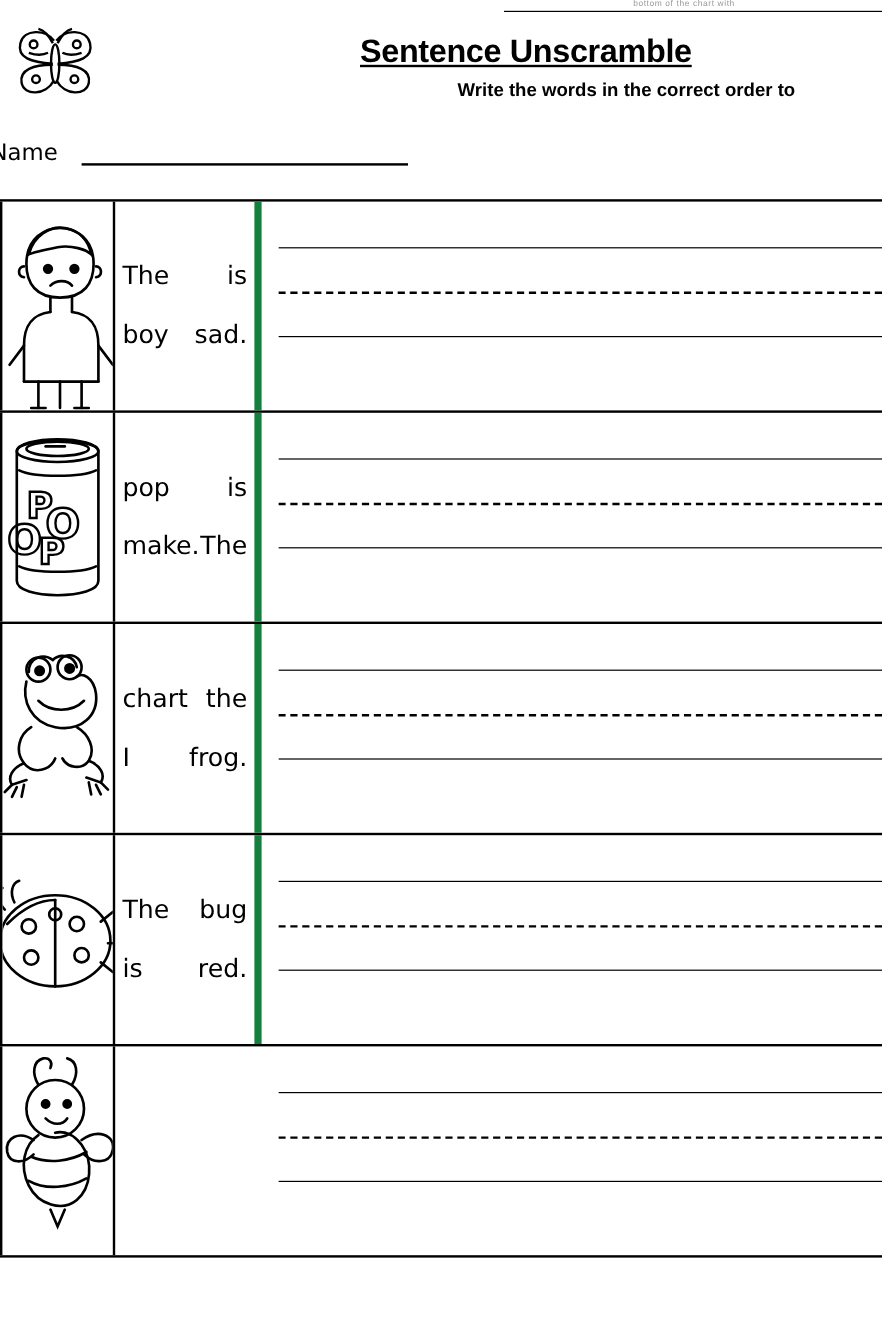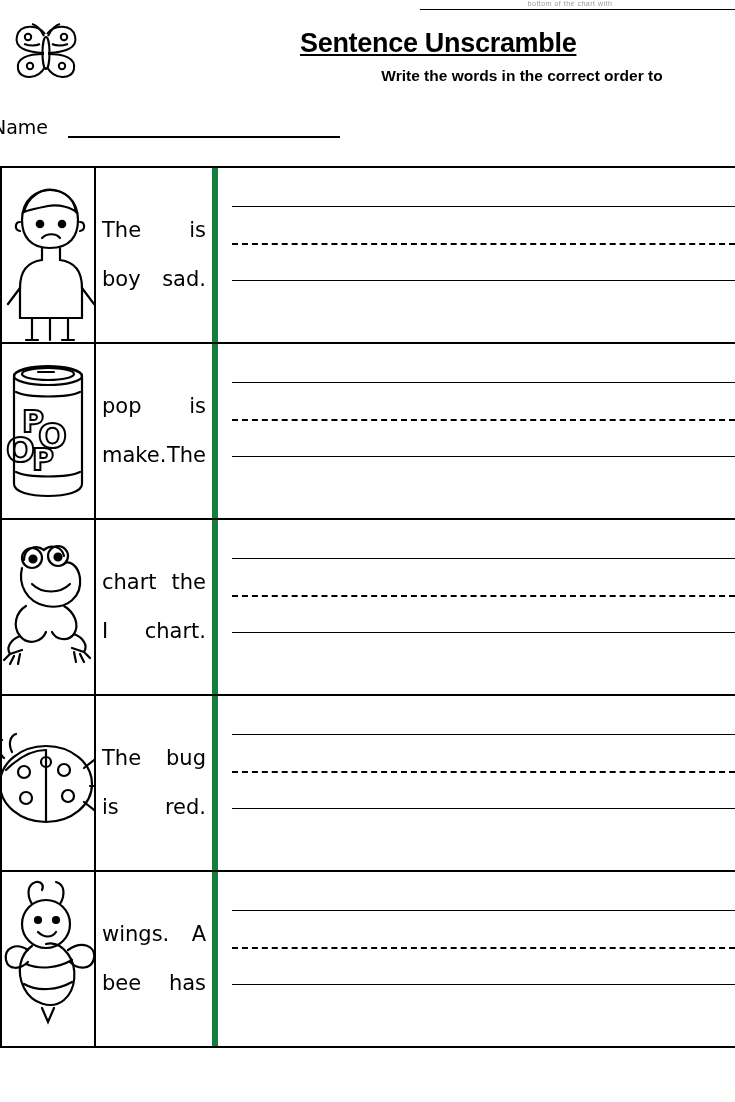--- a/index.html
+++ b/index.html
@@ -309,21 +309,21 @@
           </g>
         </svg>
       </div>
       <div class="cell-words">
         <div class="wordline">
           <span>chart</span>
           <span>the</span>
         </div>
         <div class="wordline">
           <span>I</span>
-          <span>chart.</span>
+          <span>frog.</span>
         </div>
       </div>
       <div class="cell-write">
         <div class="hline l1"></div>
         <div class="hline dashed l2"></div>
         <div class="hline l3"></div>
       </div>
     </div>
 
     <div class="row">
@@ -374,30 +374,20 @@
             <path d="M58 32 C64 22, 62 12, 54 10"></path>
             <path d="M30 74 C18 82, 14 100, 22 116 C30 132, 50 138, 62 128 C74 118, 76 96, 66 82 C60 74, 52 70, 44 72"></path>
             <path d="M24 92 C38 98, 56 96, 70 88"></path>
             <path d="M22 112 C36 120, 56 118, 70 110"></path>
             <path d="M40 136 L46 150 L52 136"></path>
             <path d="M66 78 C80 68, 94 74, 92 86 C90 98, 76 98, 68 90"></path>
             <path d="M26 78 C14 70, 2 76, 4 88 C6 98, 18 98, 26 90"></path>
           </g>
         </svg>
       </div>
-      <div class="cell-words">
-        <div class="wordline">
-          <span>wings.</span>
-          <span>A</span>
-        </div>
-        <div class="wordline">
-          <span>bee</span>
-          <span>has</span>
-        </div>
-      </div>
       <div class="cell-write">
         <div class="hline l1"></div>
         <div class="hline dashed l2"></div>
         <div class="hline l3"></div>
       </div>
     </div>
 
   </div>
 </div>
 

